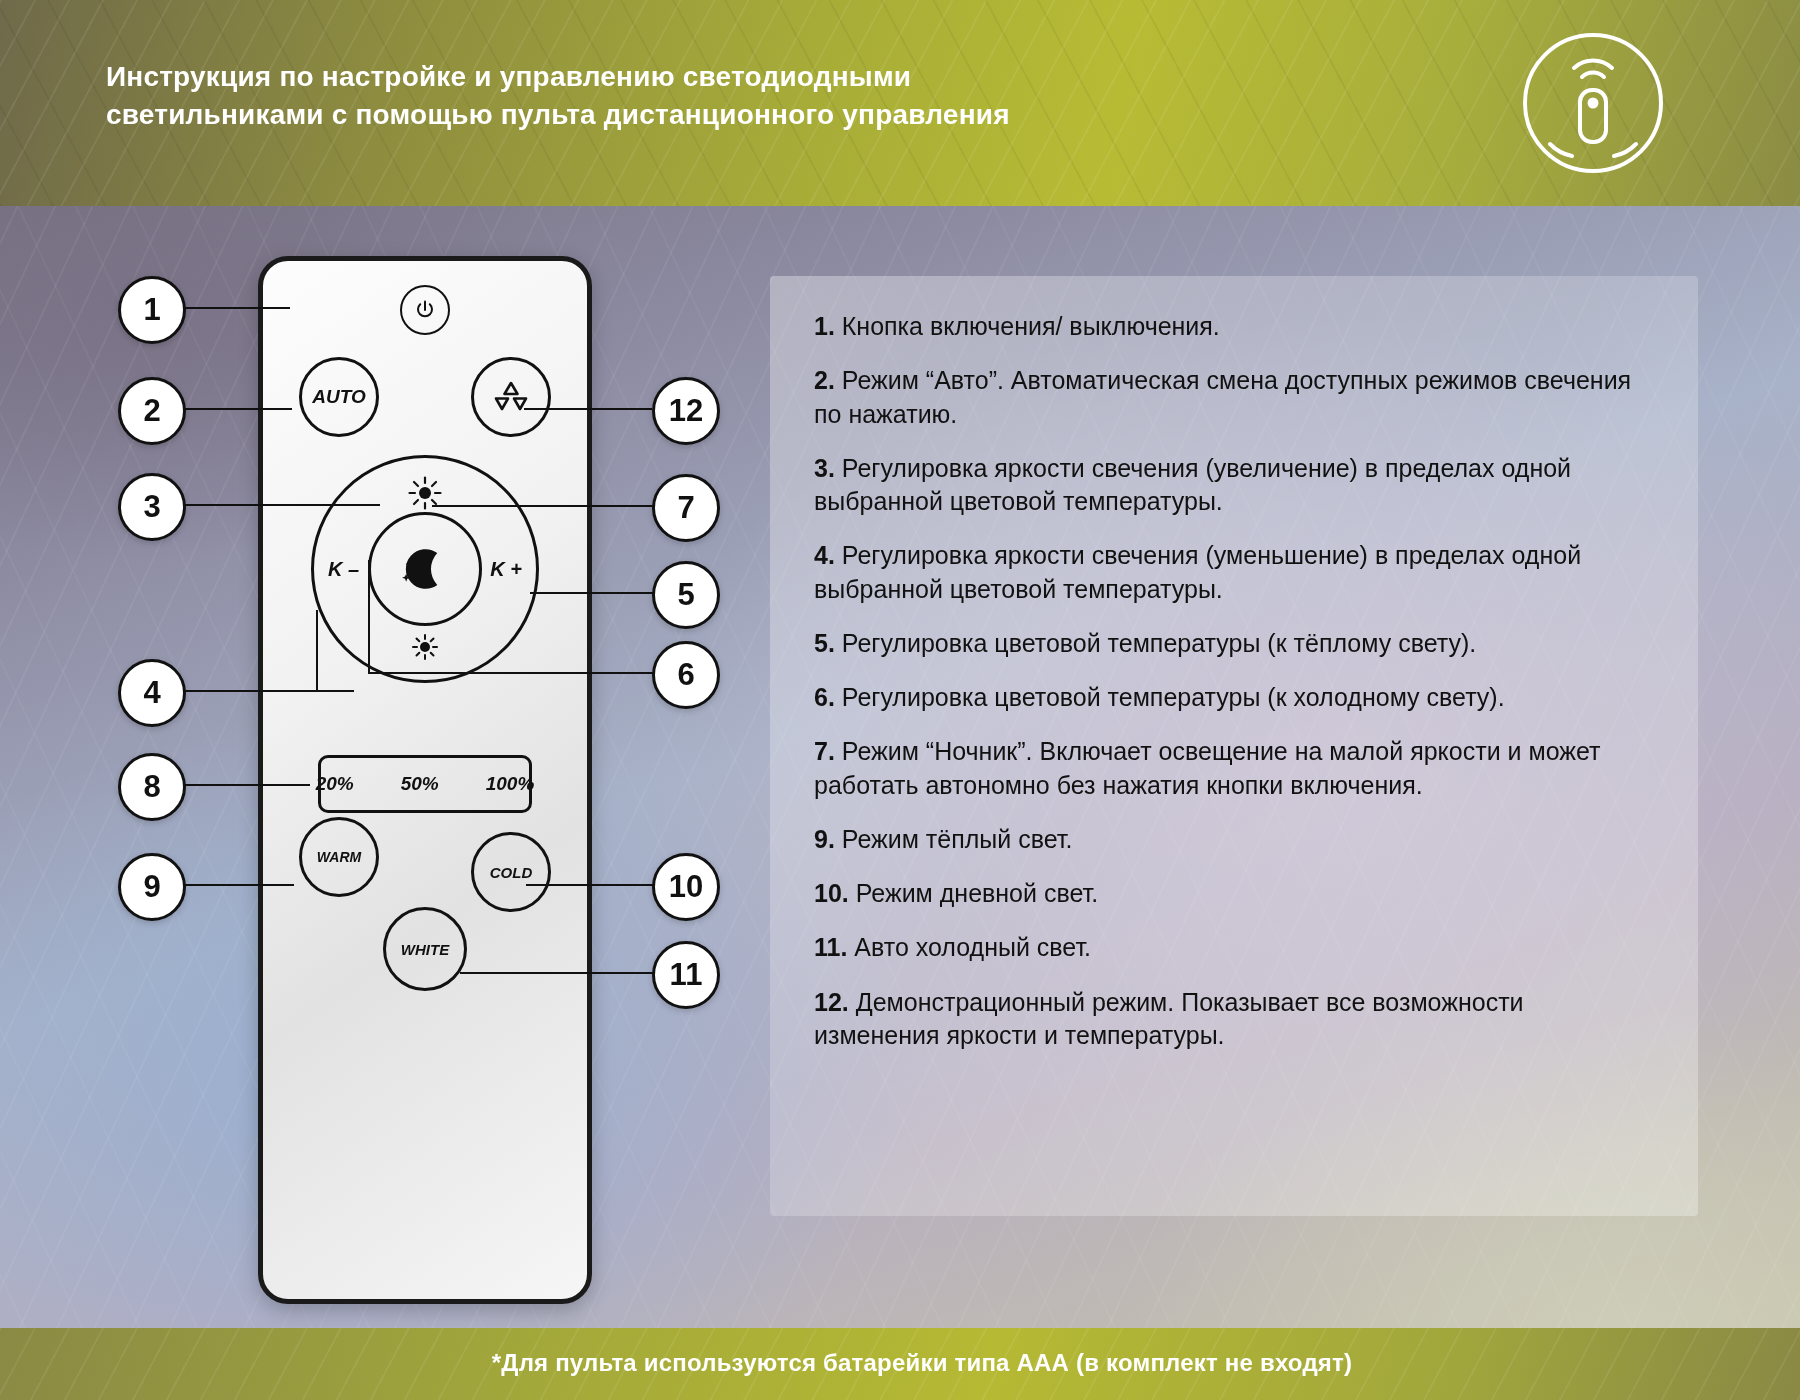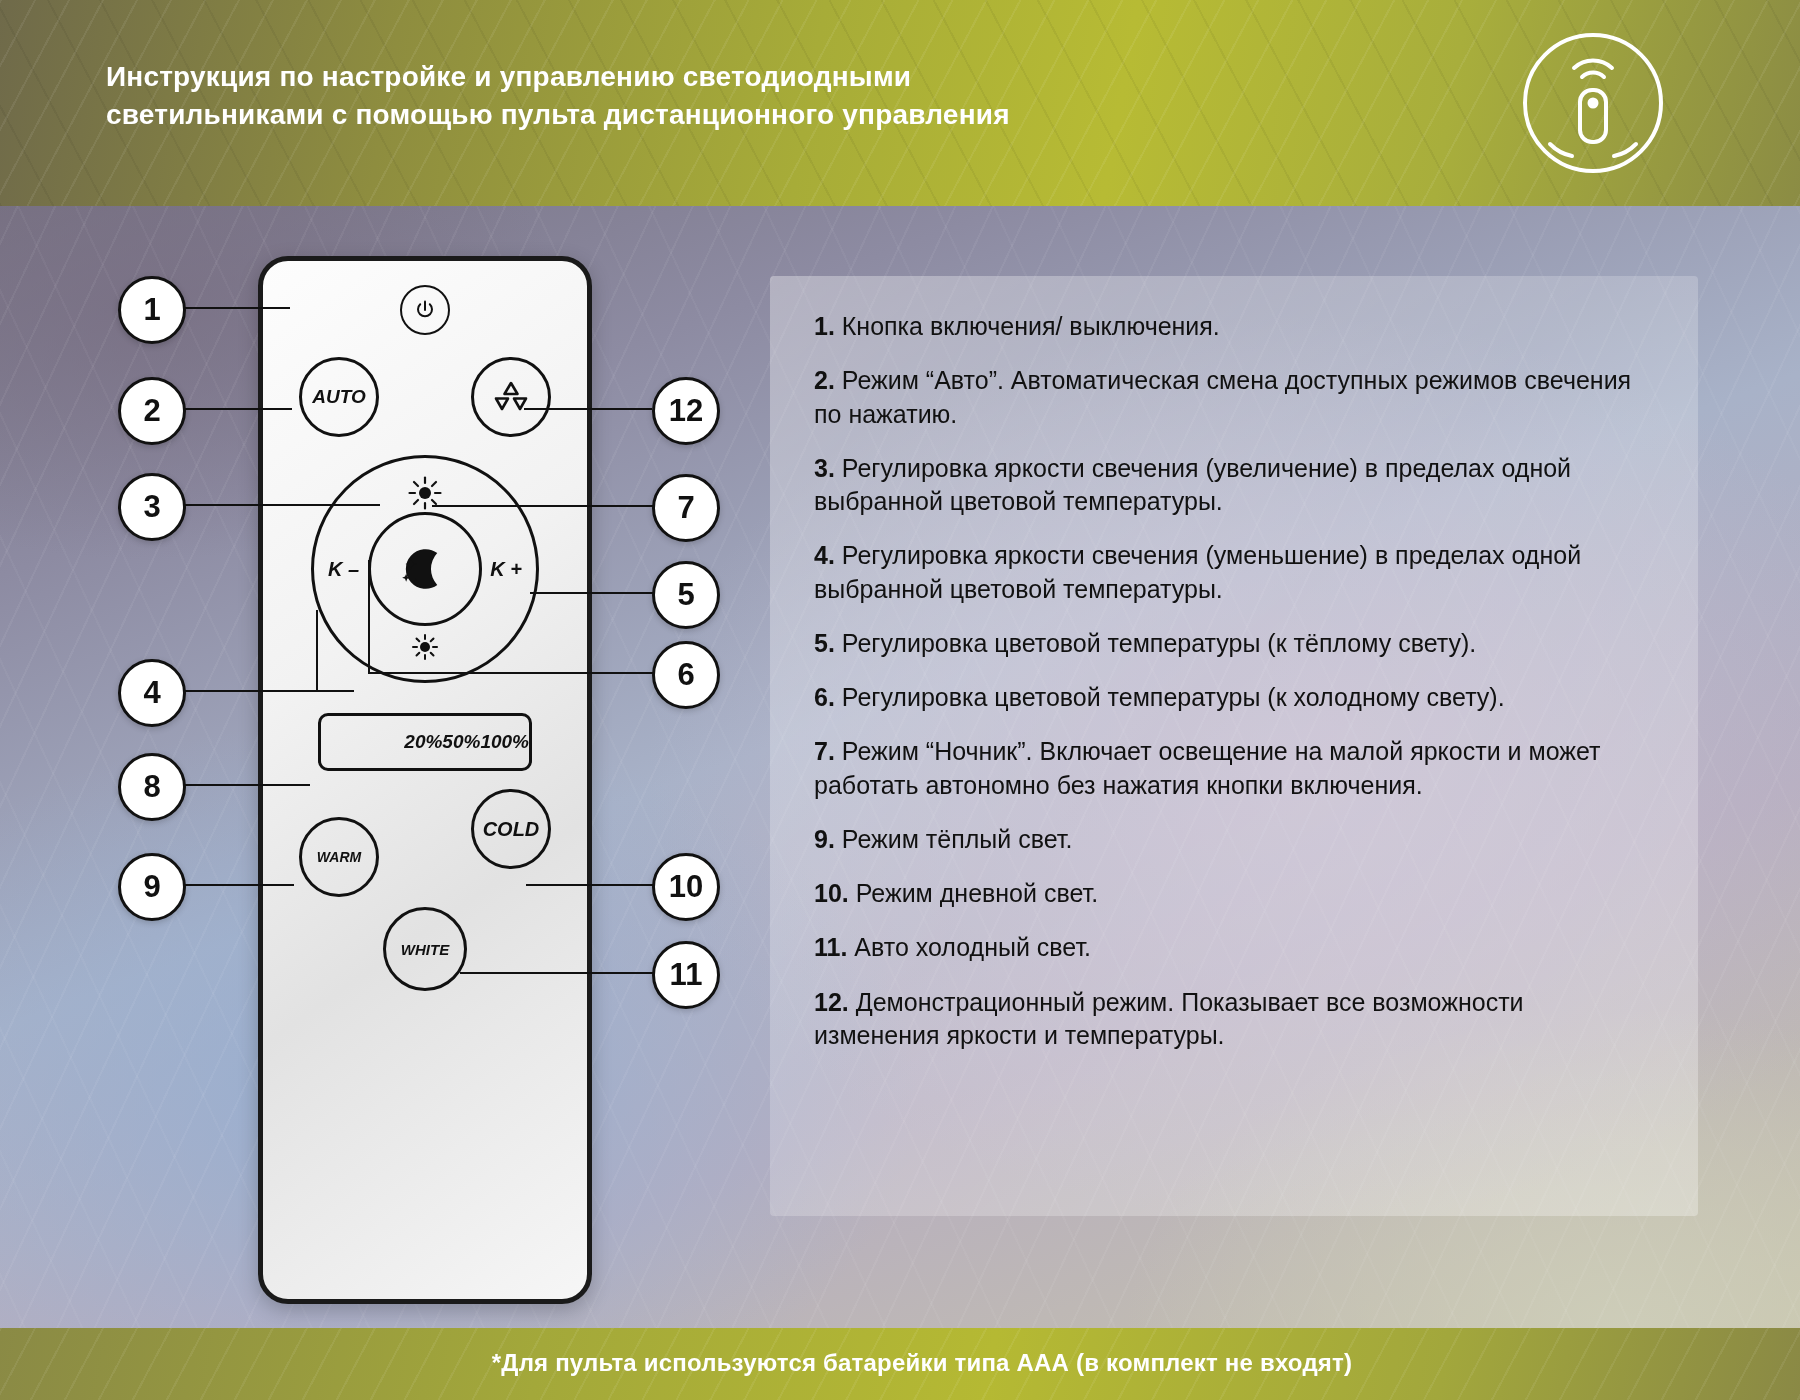--- a/index.html
+++ b/index.html
@@ -127,21 +127,21 @@
     align-items: center;
     justify-content: center;
     font-weight: bold;
     color: #111;
   }
 
   .power-btn { left: 50%; transform: translateX(-50%); top: 24px; width: 46px; height: 46px; border-width: 2px; }
   .auto-btn  { left: 36px;  top: 96px;  width: 74px; height: 74px; font-size: 19px; }
   .demo-btn  { right: 36px; top: 96px;  width: 74px; height: 74px; }
   .warm-btn  { left: 36px;  top: 556px; width: 74px; height: 74px; font-size: 14px; }
-  .cold-btn  { right: 36px; top: 528px; width: 74px; height: 74px; font-size: 20px; }
+  .cold-btn  { right: 36px; top: 571px; width: 74px; height: 74px; font-size: 15px; }
   .white-btn { left: 50%; transform: translateX(-50%); top: 646px; width: 78px; height: 78px; font-size: 15px; }
 
   .dial-outer {
     position: absolute;
     left: 50%;
     transform: translateX(-50%);
     top: 194px;
     width: 222px;
     height: 222px;
     border: 3px solid #111;
@@ -188,31 +188,32 @@
     position: absolute;
     left: 50%;
     transform: translateX(-50%);
     bottom: 18px;
   }
 
   .pct-box {
     position: absolute;
     left: 50%;
     transform: translateX(-50%);
-    top: 452px;
+    top: 494px;
     width: 208px;
     height: 52px;
     border: 3px solid #111;
     border-radius: 10px;
     display: flex;
     align-items: center;
-    justify-content: flex-end;
+    justify-content: center;
     font-size: 19px;
     font-weight: bold;
     color: #111;
+    gap: 47px;
   }
 
   
   .callout {
     position: absolute;
     width: 62px;
     height: 62px;
     border-radius: 50%;
     background: #ffffff;
     border: 3px solid #111;

